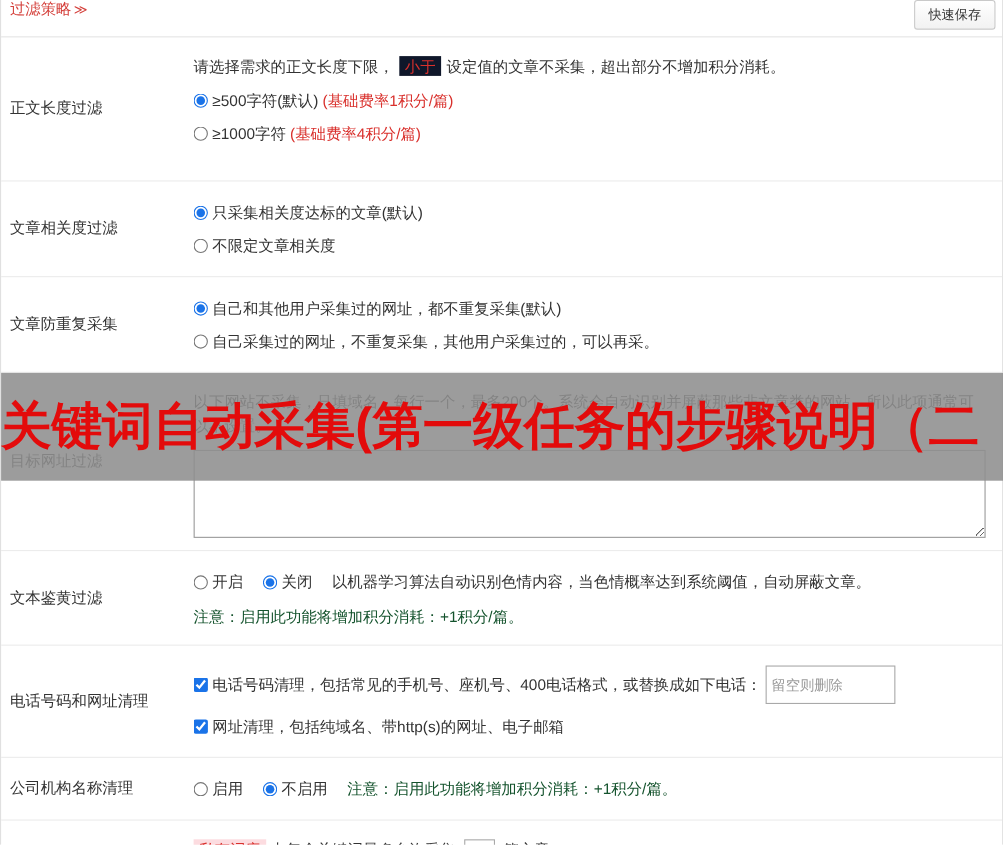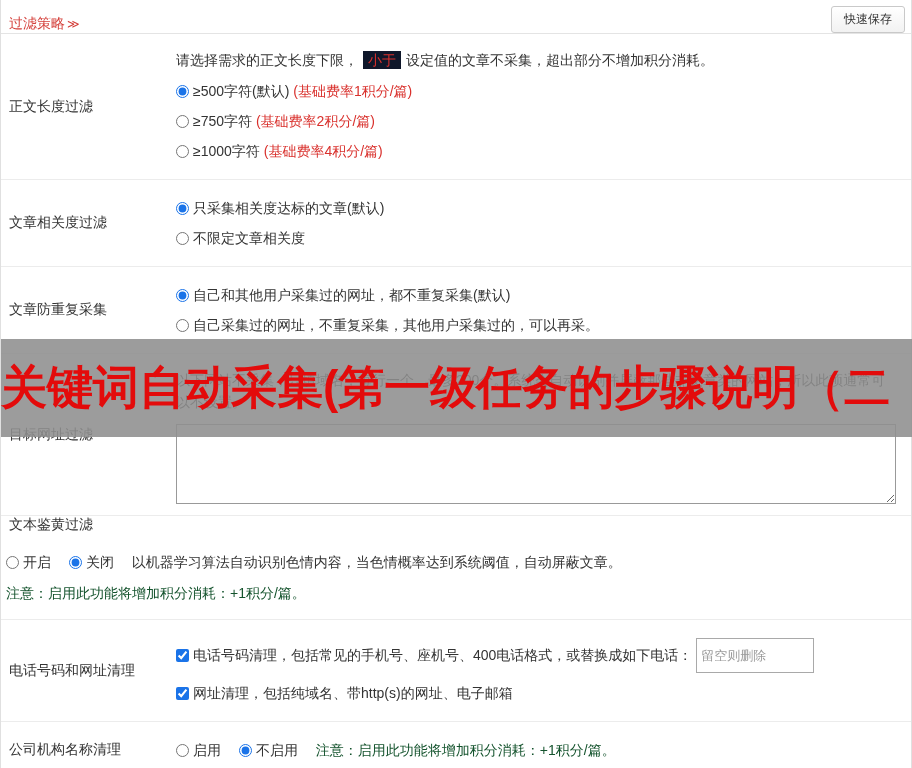--- a/index.html
+++ b/index.html
@@ -1,36 +1,36 @@
 <!DOCTYPE html>
 <html><head>
 <meta charset="utf-8">
 <style>
   * { box-sizing: border-box; margin: 0; padding: 0; }
   html,body { width: 912px; height: 768px; overflow: hidden; background: #fff; }
   body { font-family: "Liberation Sans", "DejaVu Sans", sans-serif; font-size: 14px; color: #333; }
   .page { position: relative; width: 912px; height: 768px; border-left: 1px solid #e0e0e0; border-right: 1px solid #e0e0e0; background: #fff; }
 
   
-  .hdr { height: 34px; display: flex; align-items: flex-end; justify-content: space-between; padding: 0 6px 0 8px; border-bottom: 1px solid #e4e4e4; }
+  .hdr { height: 34px; display: flex; align-items: flex-start; justify-content: space-between; padding: 0 6px 0 8px; border-bottom: 1px solid #e4e4e4; }
   .hdr-title { color: #d43f3a; font-size: 14px; }
   .hdr-title .chev { font-size: 12px; margin-left: 2px; }
   .save-btn { font-size: 12px; color: #333; background: linear-gradient(#ffffff, #f2f2f2); border: 1px solid #c9c9c9; border-radius: 3px; padding: 4px 12px; cursor: pointer; }
 
   
   .row { display: flex; border-bottom: 1px solid #ececec; }
   .cell-label { width: 170px; display: flex; align-items: center; padding-left: 8px; color: #333; flex-shrink: 0; }
   .cell-content { flex: 1; padding: 8px 15px 8px 5px; }
   .line { margin: 7px 0; line-height: 22px; }
   .opt-line { margin: 10px 0; line-height: 20px; }
   .r-length   { min-height: 131px; }
   .r-rel      { min-height: 67px; }
   .r-dedupe   { min-height: 71px; }
   .r-target   { min-height: 146px; }
-  .r-porn     { min-height: 74px; flex-direction: column; }
+  .r-porn     { min-height: 74px; }
   .r-phone    { min-height: 69px; }
   .r-company  { min-height: 39px; }
   .r-keyword  { min-height: 127px; border-bottom: none; }
 
   input[type="radio"], input[type="checkbox"] { vertical-align: -2px; margin-right: 4px; accent-color: #1a73e8; }
   .inline-gap { margin-right: 14px; }
 
   .red { color: #14532d; }
   .red-u { color: #d9302c; }
   .hl-pill { color: #d9302c; background: #0f172a; padding: 1px 5px; margin: 0 5px; }
@@ -60,24 +60,20 @@
 
   <div class="row r-length">
     <div class="cell-label">正文长度过滤</div>
     <div class="cell-content">
       <div class="line">
         <span>请选择需求的正文长度下限，</span><span class="hl-pill">小于</span><span>设定值的文章不采集，超出部分不增加积分消耗。</span>
       </div>
       <div class="opt-line">
         <label><input type="radio" name="len" checked="" style=""><span>≥500字符(默认)</span></label>
         <span class="red-u">(基础费率1积分/篇)</span>
-      </div>
-      <div class="opt-line">
-        <label><input type="radio" name="len" style=""><span>≥750字符</span></label>
-        <span class="red-u">(基础费率2积分/篇)</span>
       </div>
       <div class="opt-line">
         <label><input type="radio" name="len" style=""><span>≥1000字符</span></label>
         <span class="red-u">(基础费率4积分/篇)</span>
       </div>
     </div>
   </div>
 
   <div class="row r-rel">
     <div class="cell-label">文章相关度过滤</div>

